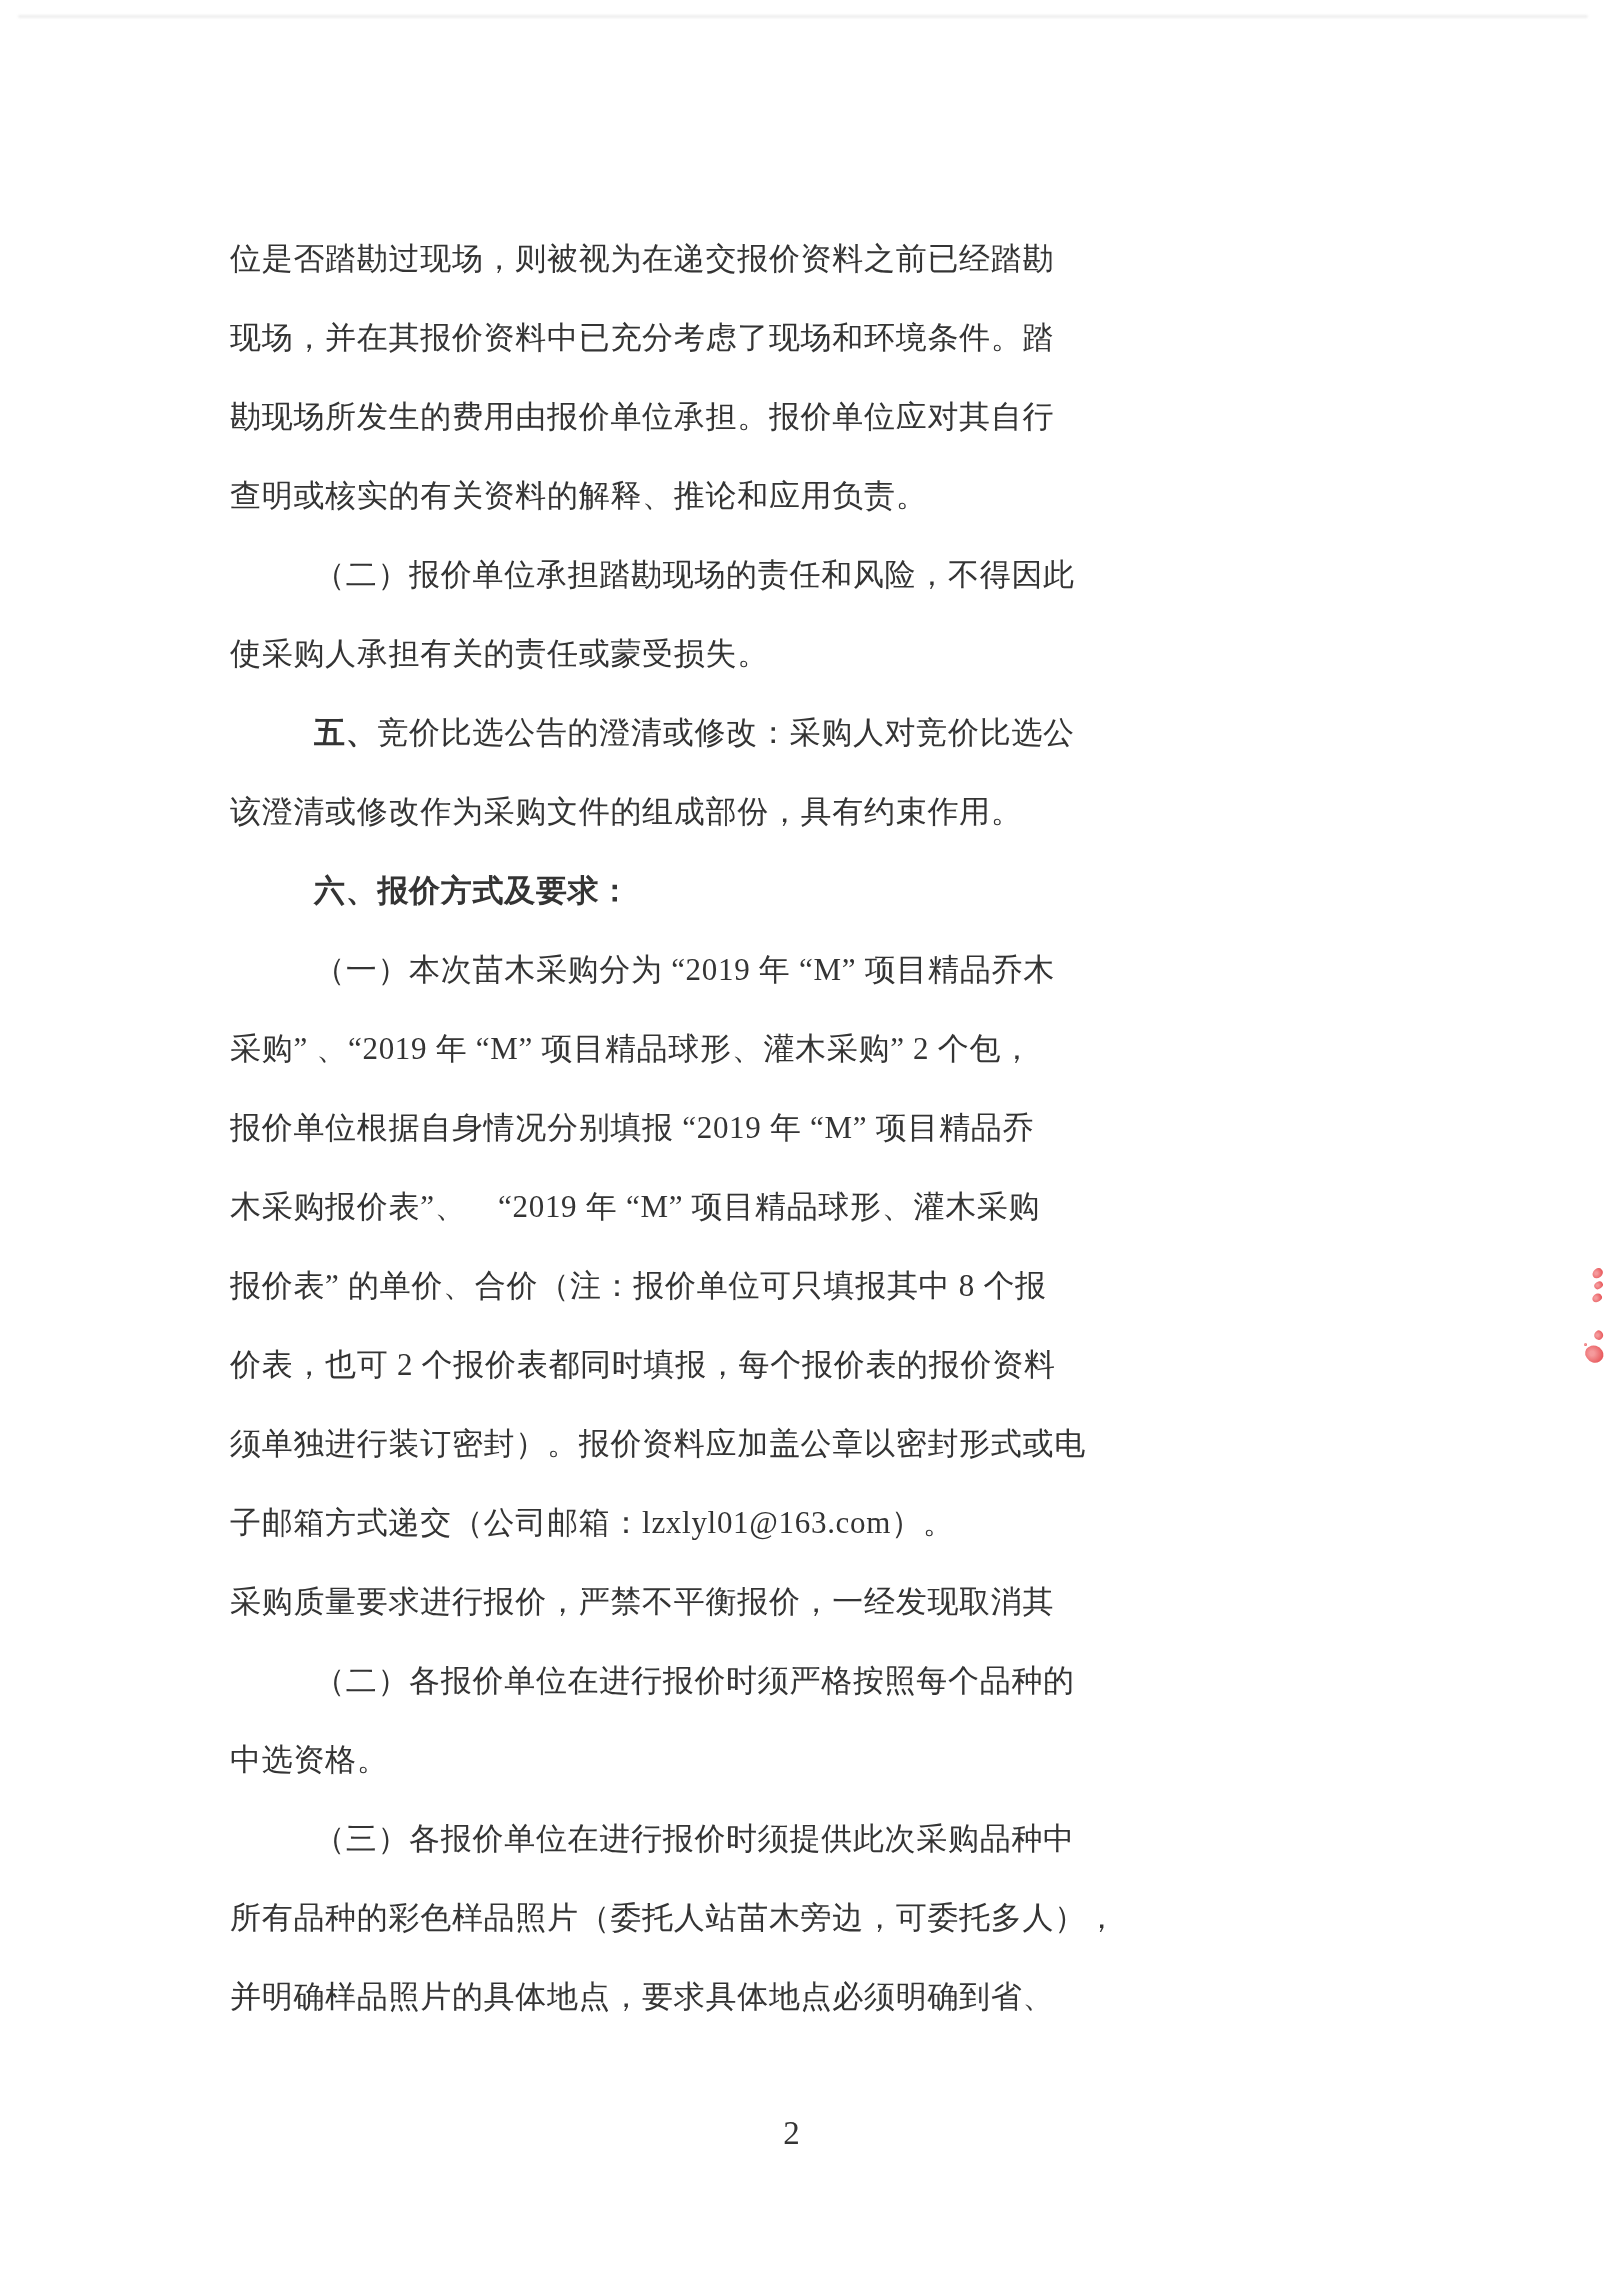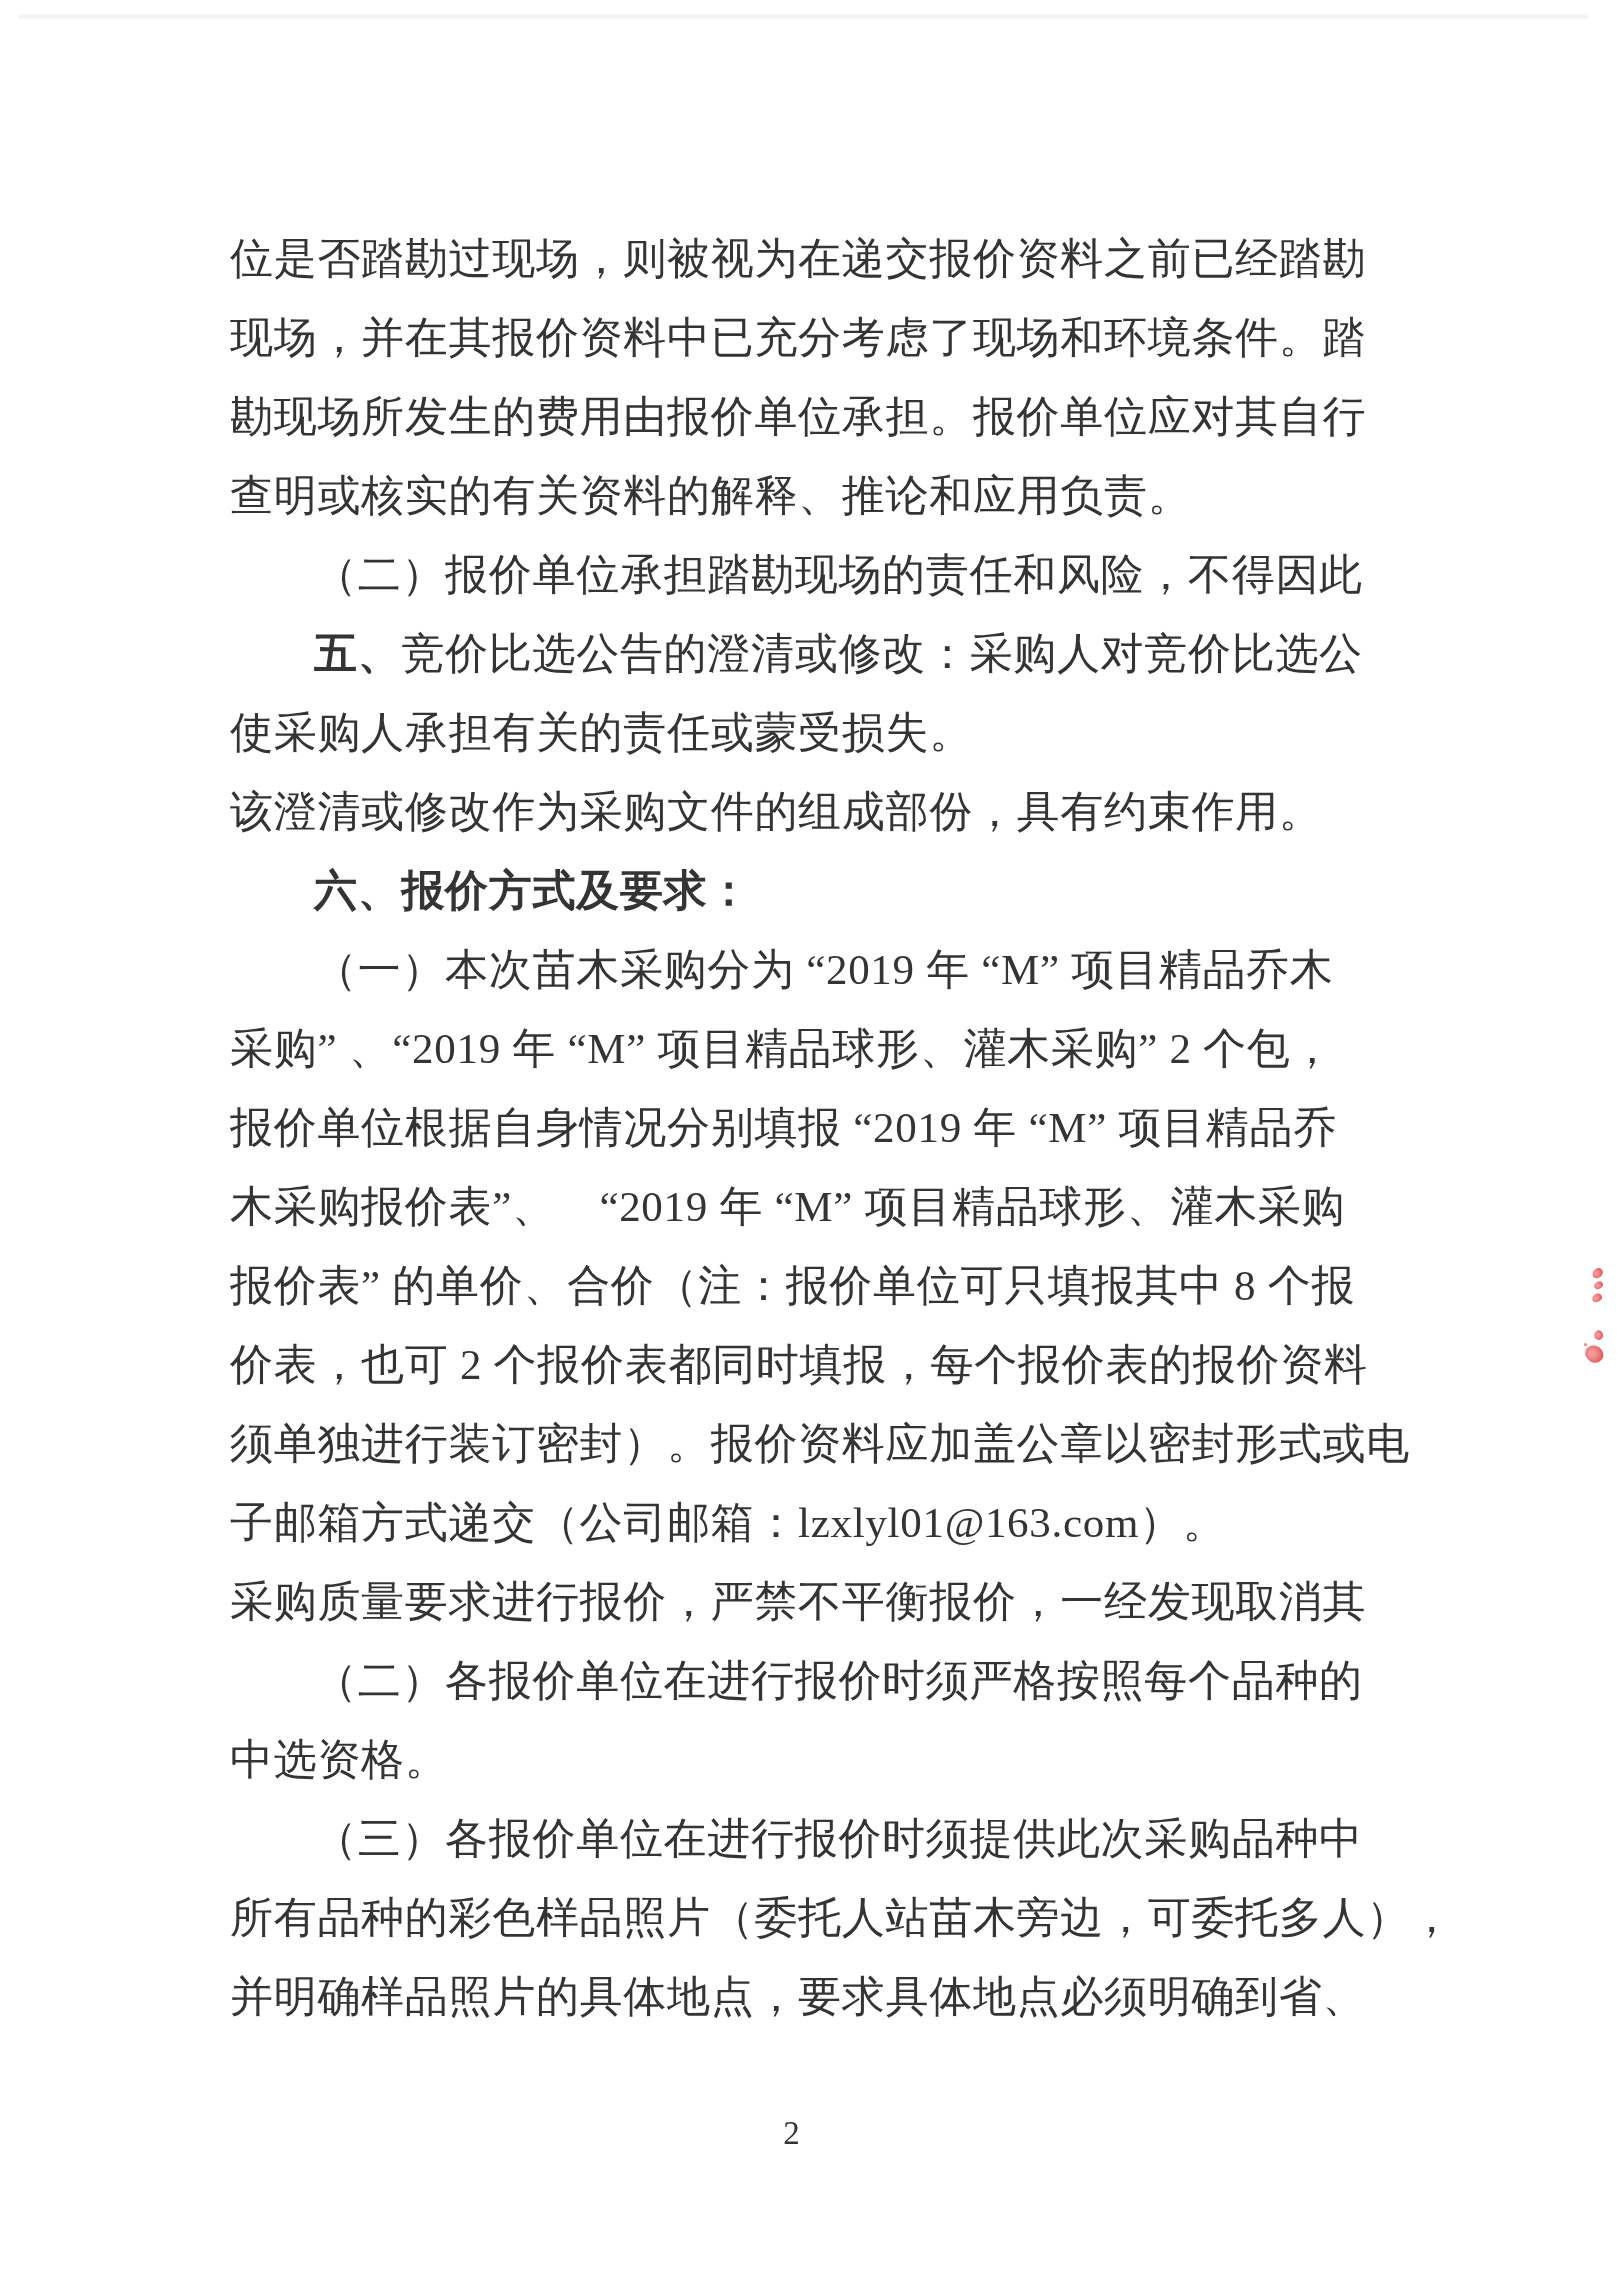--- a/index.html
+++ b/index.html
@@ -27,21 +27,21 @@
     filter: blur(0.8px);
     border-radius: 2px;
   }
   
   .content {
     position: absolute;
     left: 230px;
     top: 219px;
     width: 1177px;
     color: var(--ink, #343434);
-    font-size: 43px;
+    font-size: 31px;
     line-height: 79px;
     letter-spacing: 0.7px;
   }
   .line {
     height: 79px;
     white-space: nowrap;
   }
   .line.indent {
     padding-left: 84px;
   }
@@ -78,22 +78,22 @@
 <div class="page">
 
   <div class="scan-line"></div>
 
   <div class="content">
       <div class="line">位是否踏勘过现场，则被视为在递交报价资料之前已经踏勘</div>
       <div class="line">现场，并在其报价资料中已充分考虑了现场和环境条件。踏</div>
       <div class="line">勘现场所发生的费用由报价单位承担。报价单位应对其自行</div>
       <div class="line">查明或核实的有关资料的解释、推论和应用负责。</div>
       <div class="line indent">（二）报价单位承担踏勘现场的责任和风险，不得因此</div>
+      <div class="line">使采购人承担有关的责任或蒙受损失。</div>
       <div class="line indent"><span class="bold">五、</span>竞价比选公告的澄清或修改：采购人对竞价比选公</div>
-      <div class="line">使采购人承担有关的责任或蒙受损失。</div>
       <div class="line">该澄清或修改作为采购文件的组成部份，具有约束作用。</div>
       <div class="line indent bold"><span class="bold">六、</span>报价方式及要求：</div>
       <div class="line indent">（一）本次苗木采购分为 “2019 年 “M” 项目精品乔木</div>
       <div class="line">采购” 、“2019 年 “M” 项目精品球形、灌木采购” 2 个包，</div>
       <div class="line">报价单位根据自身情况分别填报 “2019 年 “M” 项目精品乔</div>
       <div class="line">木采购报价表”、　“2019 年 “M” 项目精品球形、灌木采购</div>
       <div class="line">报价表” 的单价、合价（注：报价单位可只填报其中 8 个报</div>
       <div class="line">价表，也可 2 个报价表都同时填报，每个报价表的报价资料</div>
       <div class="line">须单独进行装订密封）。报价资料应加盖公章以密封形式或电</div>
       <div class="line">子邮箱方式递交（公司邮箱：lzxlyl01@163.com）。</div>

